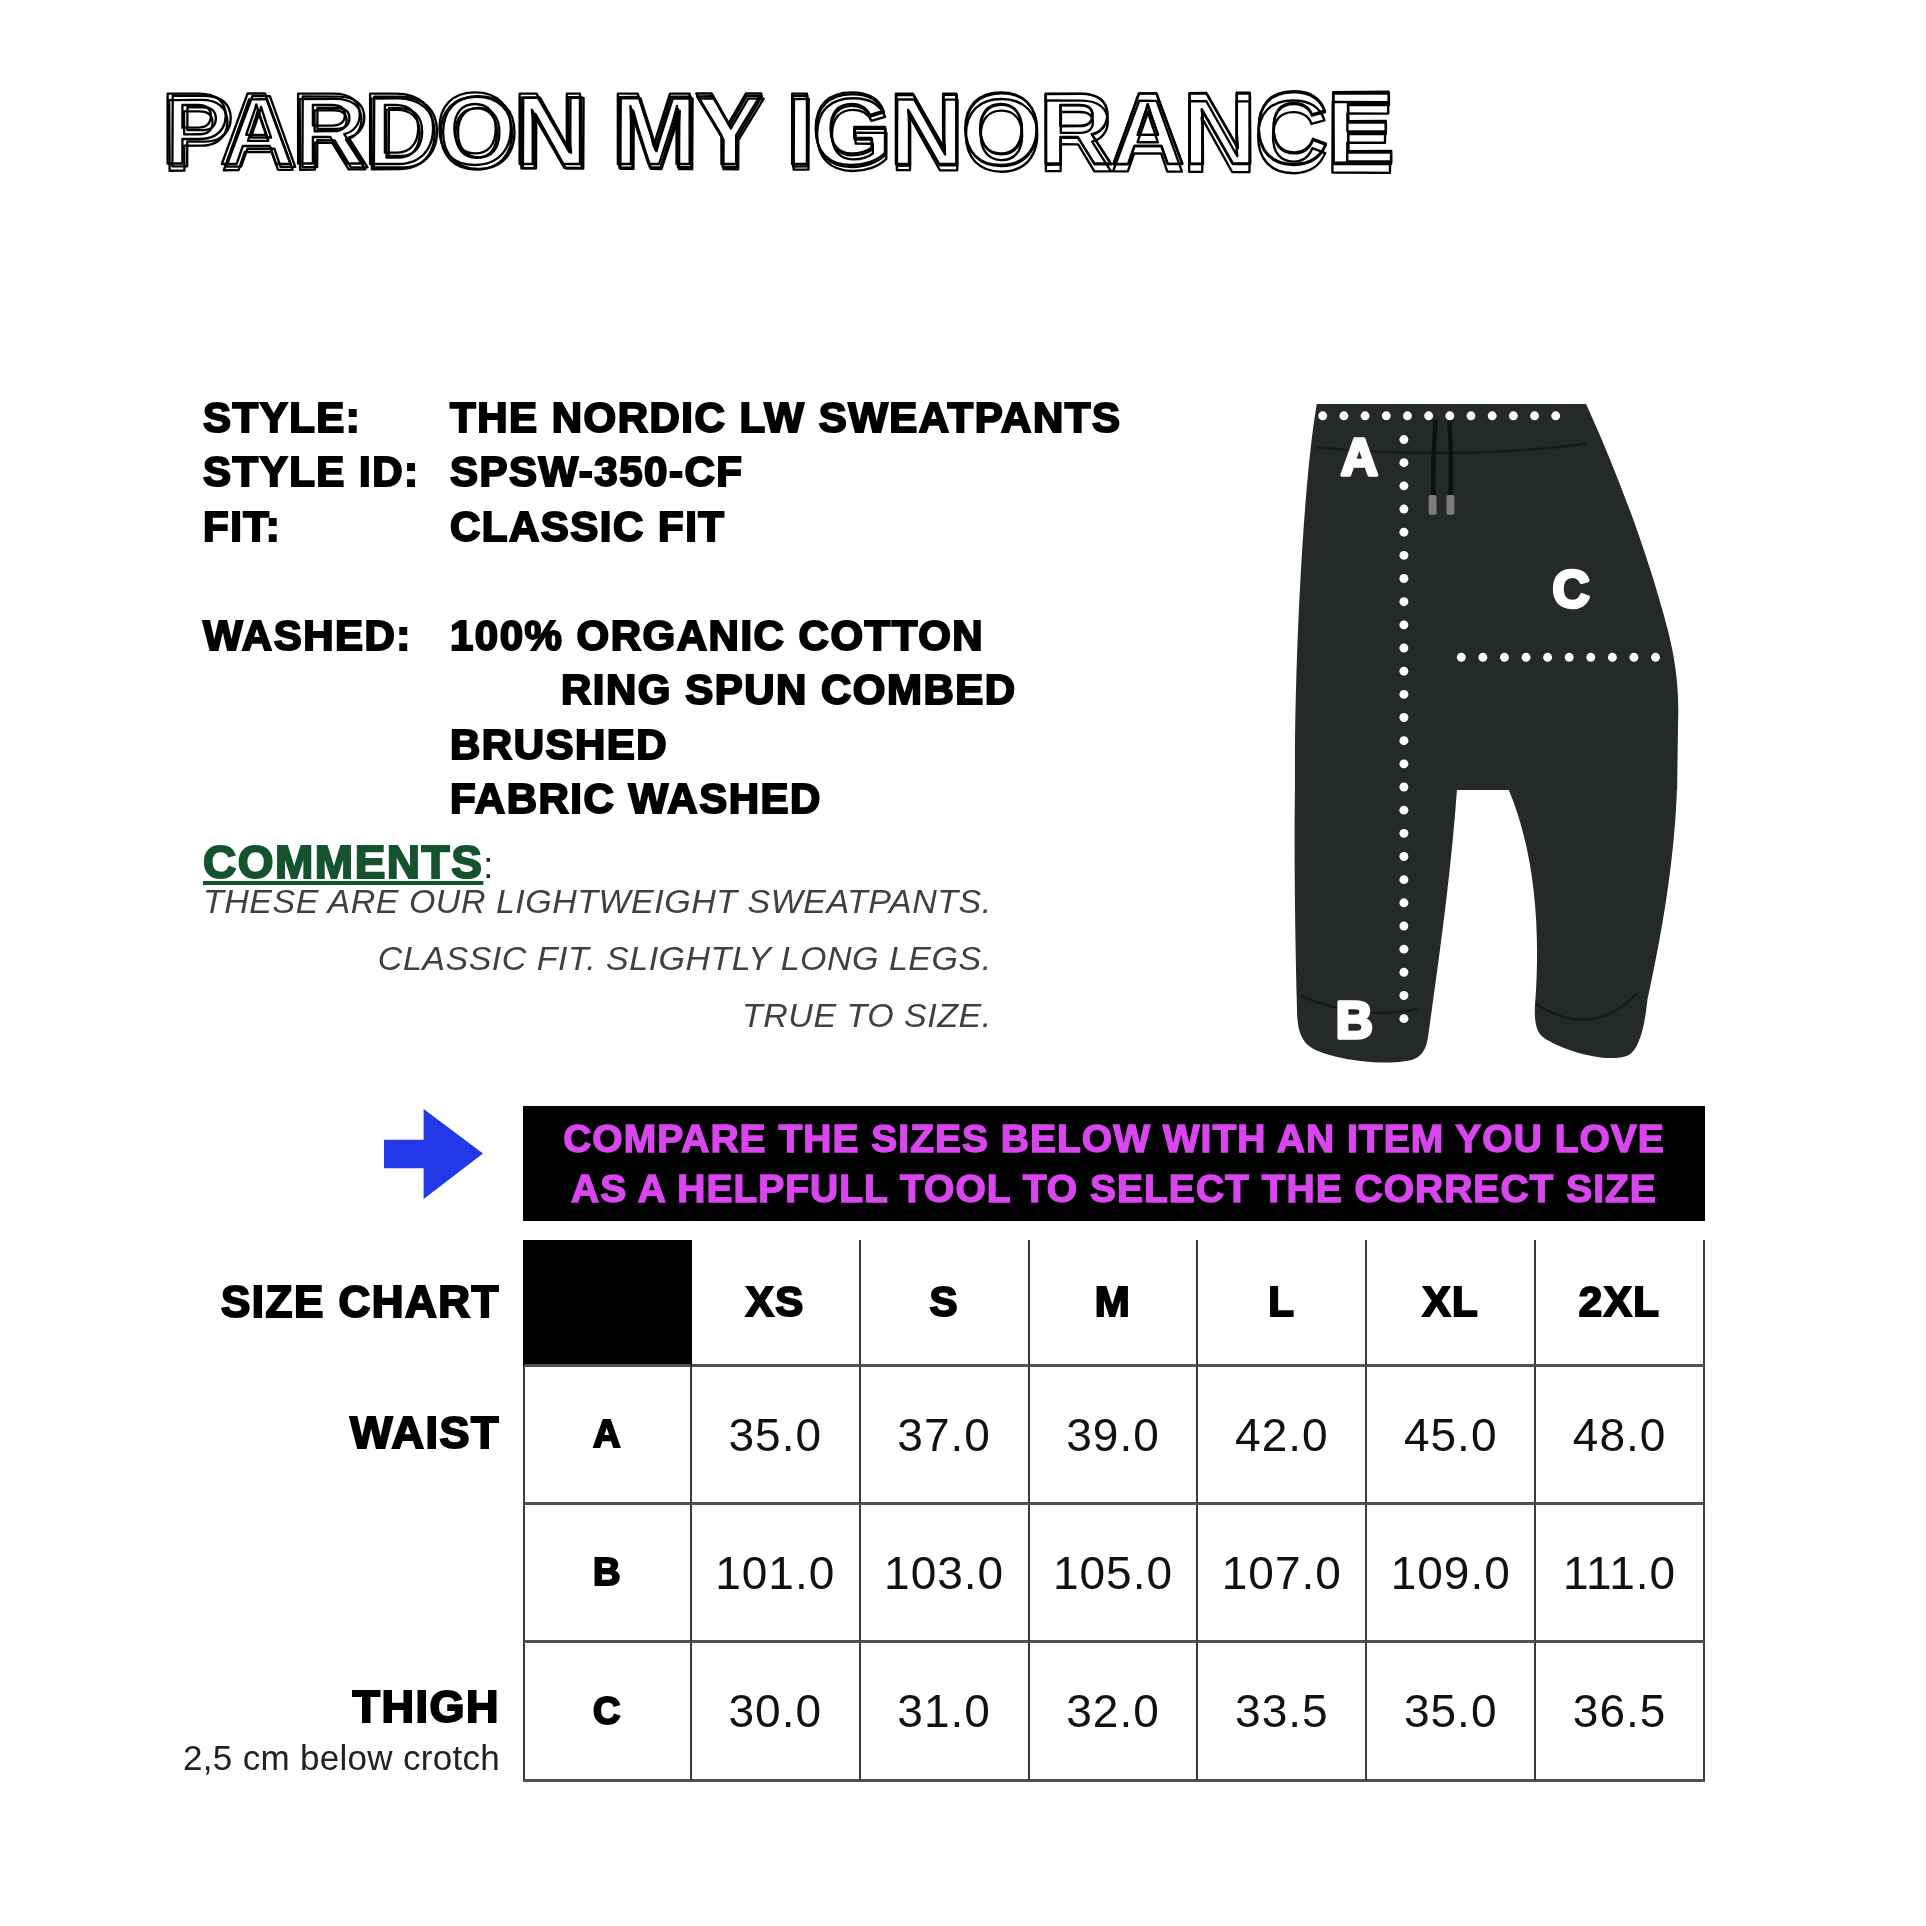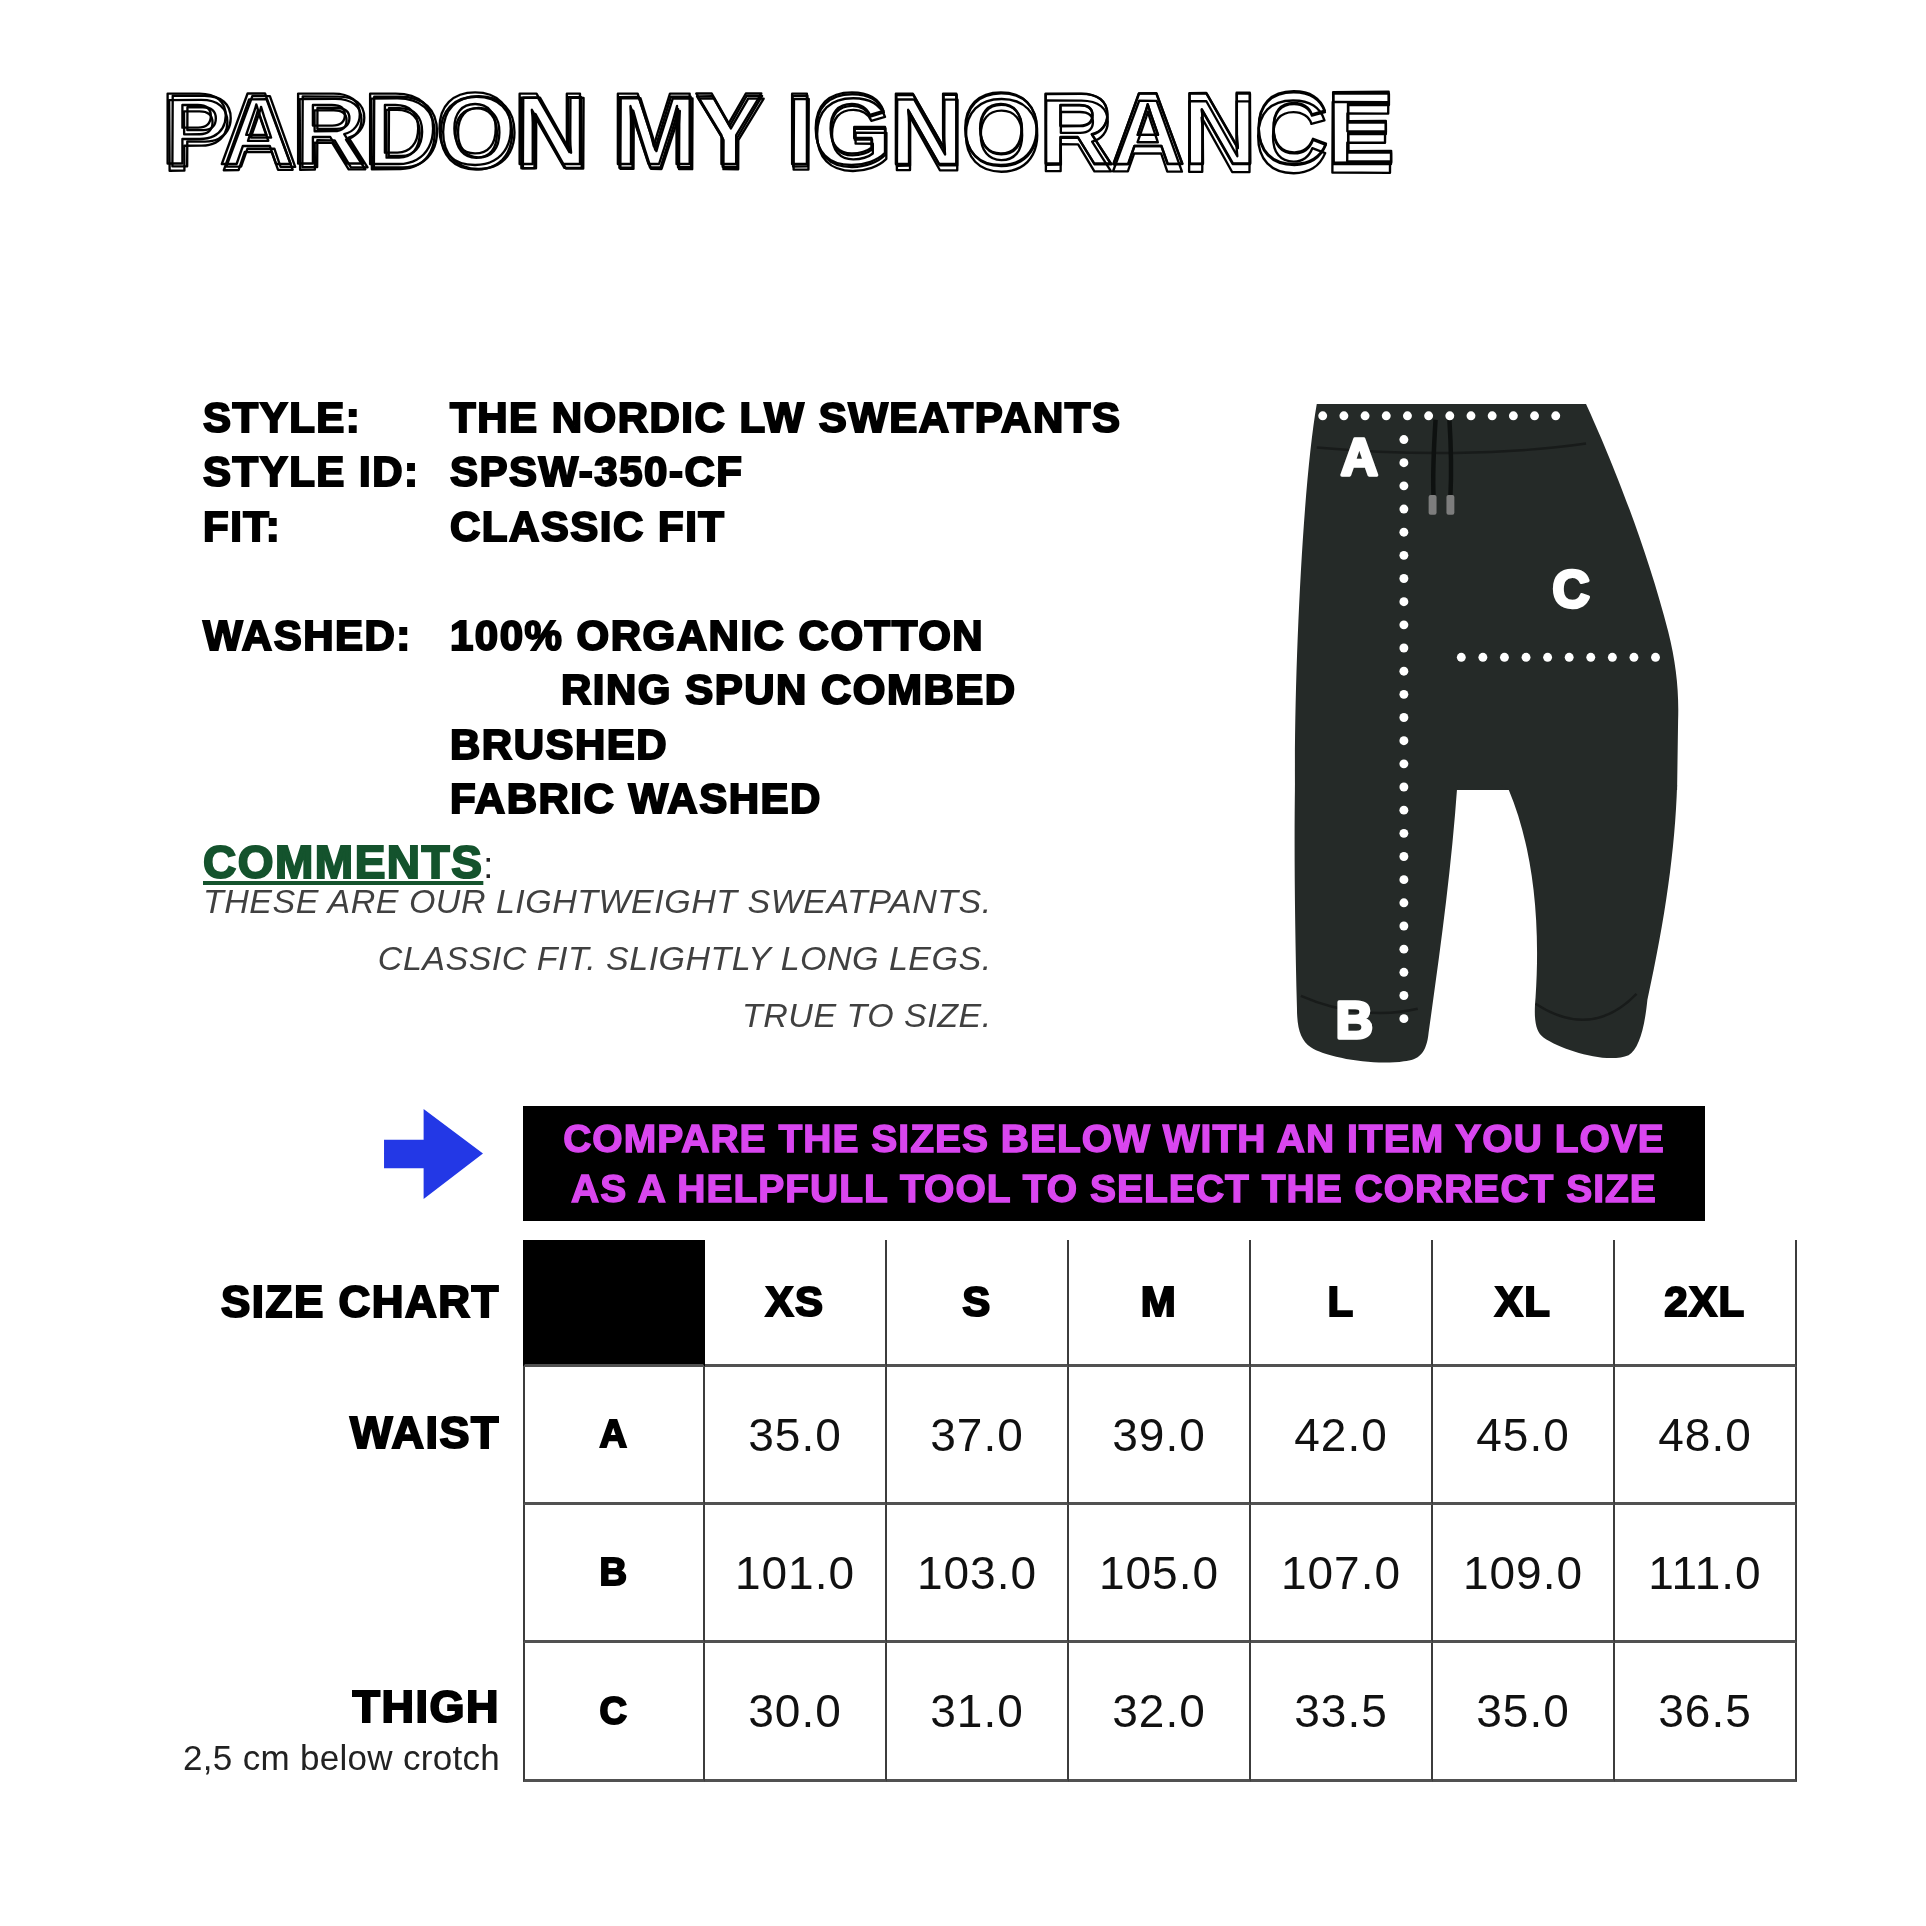--- a/index.html
+++ b/index.html
@@ -11,21 +11,21 @@
   .fat-sm{font-weight:900;-webkit-text-stroke:1.4px currentColor;letter-spacing:1px;}
   .info-label{left:203px;font-size:42px;}
   .info-value{left:450px;font-size:42px;}
   .blue{color:#14532d;text-decoration:underline;}
   .comments-line{font-style:italic;font-weight:400;font-size:34px;line-height:57px;color:#404040;letter-spacing:0.5px;text-align:right;}
   
   .banner{left:523px;top:1106px;width:1182px;height:115px;background:#000;color:#d946ef;
           display:flex;flex-direction:column;align-items:center;justify-content:center;}
   .banner div{font-size:39px;line-height:50px;white-space:nowrap;}
   
-  .sizetable{left:523px;top:1240px;width:1274px;display:grid;
+  .sizetable{left:523px;top:1240px;width:1182px;display:grid;
              grid-template-columns:repeat(7,1fr);grid-template-rows:127px 138px 138px 139px;}
   .tcell{border-right:2px solid #3c3c3c;border-bottom:3px solid #515151;
          display:flex;align-items:center;justify-content:center;background:#fff;}
   .tcell.cfirst{border-left:2px solid #3c3c3c;}
   .tcell.black{background:#000;border-left:2px solid #000;border-right:2px solid #000;}
   .hdr{font-size:42px;}
   .letter{font-size:38px;}
   .num{font-size:46px;font-weight:400;letter-spacing:1px;color:#111;}
   .rowlab{left:109px;width:391px;text-align:right;font-size:45px;}
   .note{left:109px;width:391px;text-align:right;font-size:35px;font-weight:400;color:#222;letter-spacing:0.3px;}

